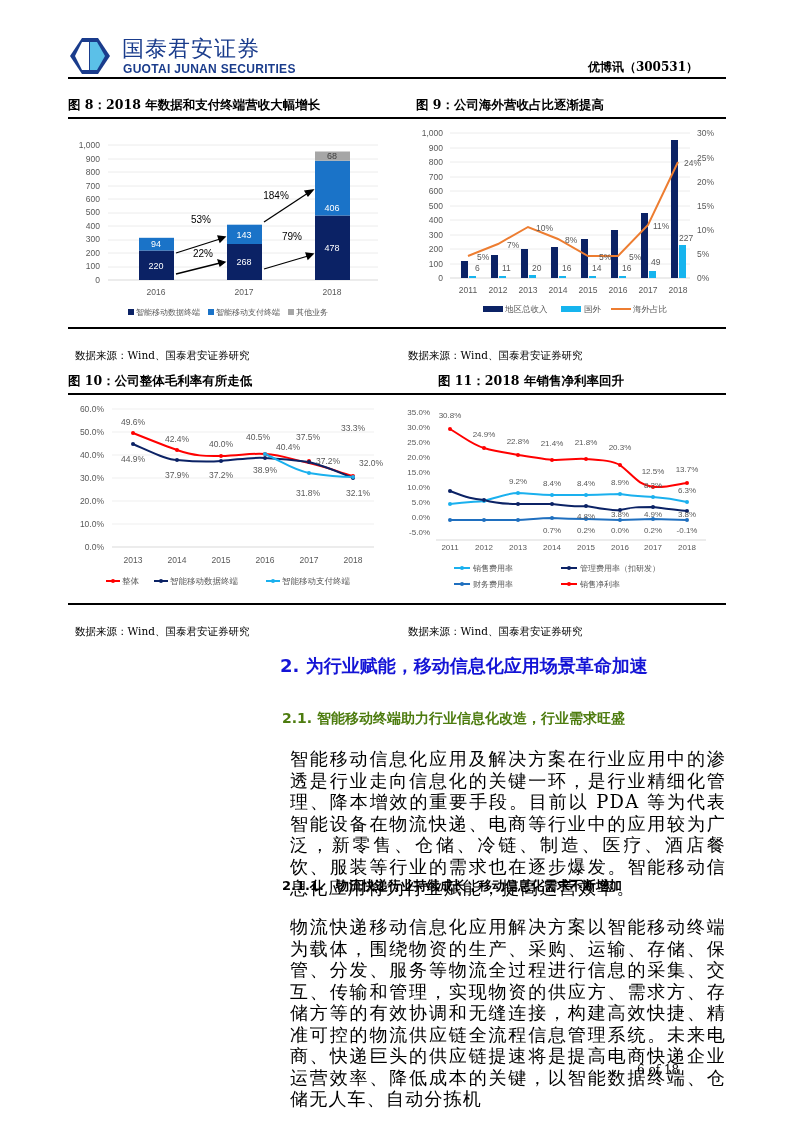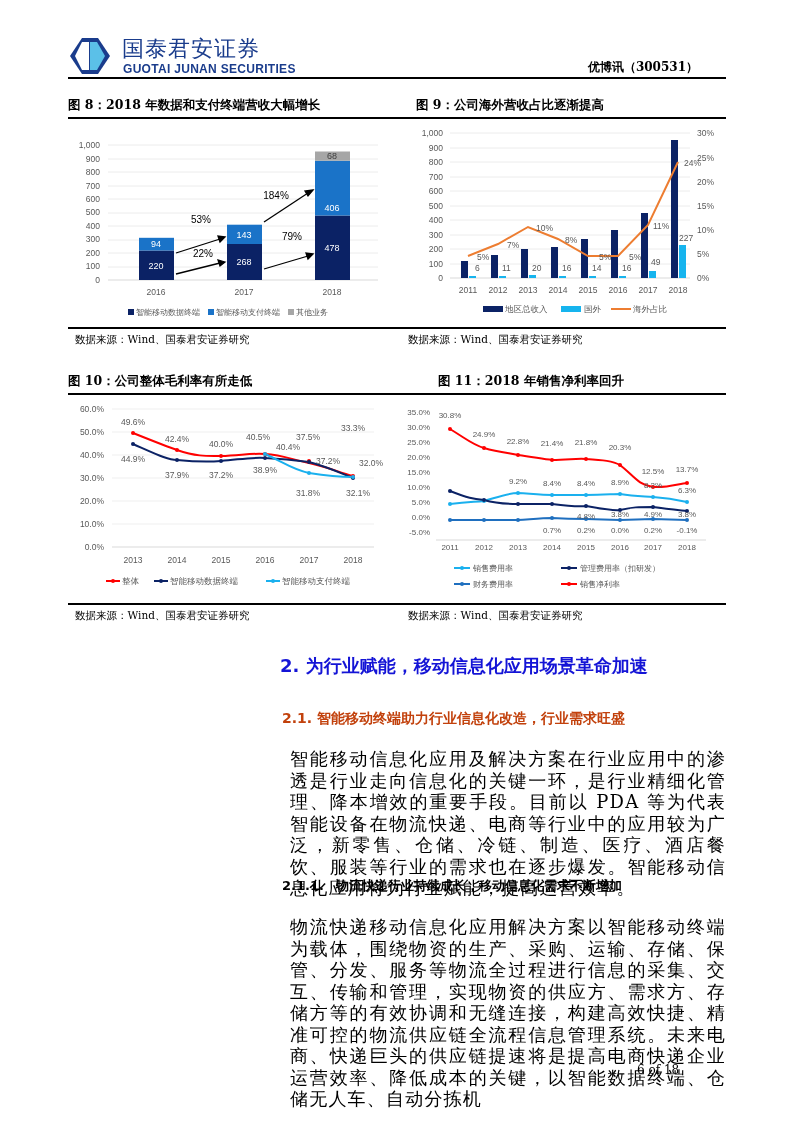--- a/index.html
+++ b/index.html
@@ -5,24 +5,24 @@
   html, body { margin:0; padding:0; background:#fff; }
   body { width:793px; height:1122px; position:relative; overflow:hidden;
          font-family:"DejaVu Serif","Liberation Serif",serif; color:#000; }
   .abs { position:absolute; }
   .logo { left:68px; top:36px; width:240px; height:40px; }
   .logo-cn { left:122px; top:34px; font-family:"DejaVu Sans","Liberation Sans",sans-serif; font-weight:normal; font-size:22px; color:#1a3c8c; letter-spacing:1px; }
   .logo-en { left:123px; top:62px; font-family:"Liberation Sans","DejaVu Sans",sans-serif; font-weight:bold; font-size:12px; color:#1a3c8c; letter-spacing:0.3px; }
   .stock { right:95px; top:59px; font-size:12px; font-weight:bold; }
   .hr { height:1.5px; background:#000; }
   .fig-title { font-size:12.5px; font-weight:bold; }
-  .source { font-size:10.5px; }
+  .source { font-size:10.5px;margin-top:16px; }
   svg text { font-family:"Liberation Sans","DejaVu Sans",sans-serif; }
   .sec2 { left:280px; top:654px; font-size:18px; font-weight:bold; color:#1414d6; font-family:"DejaVu Sans","Liberation Sans",sans-serif; }
-  .sec21 { left:282px; top:710px; font-size:14px; font-weight:bold; color:#c2410c; font-family:"DejaVu Sans","Liberation Sans",sans-serif; }
+  .sec21 { left:282px; top:710px; font-size:14px; font-weight:bold; color:#4d7c0f; font-family:"DejaVu Sans","Liberation Sans",sans-serif; }
   .sec211 { left:282px; top:877px; font-size:13px; font-weight:bold; font-family:"DejaVu Sans","Liberation Sans",sans-serif;}
   .sec211 .num { display:inline-block; width:54px; }
   .para { left:290px; width:436px; font-size:18px; line-height:21.5px; letter-spacing:1.2px; text-align:justify; }
   .para .last { text-align:right; display:block; }
   .page-no { left:637px; top:1063px; font-size:12px; }
 </style>
 </head>
 <body>
 
 <div class="abs logo">

